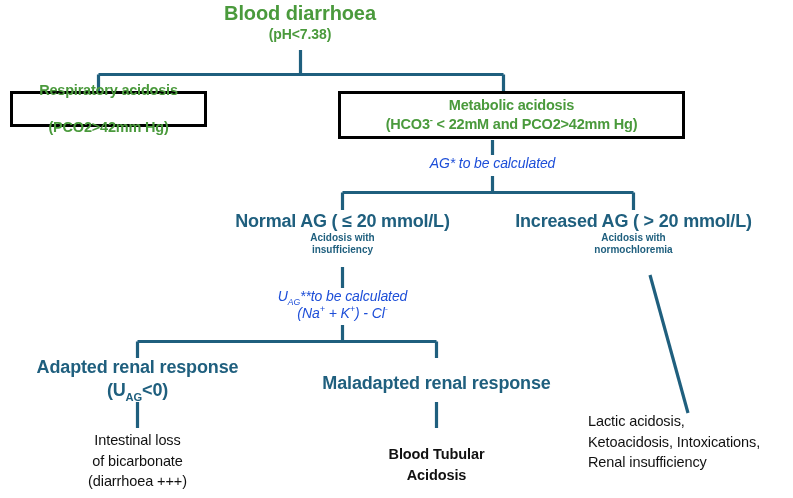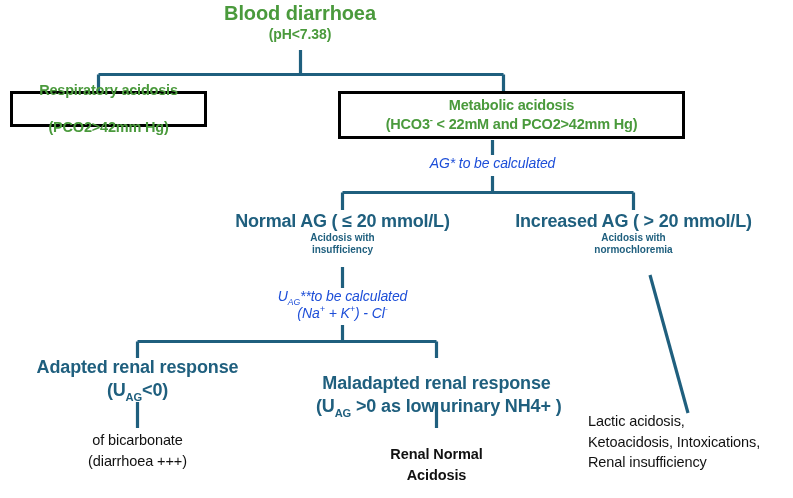--- a/index.html
+++ b/index.html
@@ -169,30 +169,30 @@
     <div class="l2"><span>(Na</span><sup>+</sup><span> + K</span><sup>+</sup><span>) - Cl</span><sup>-</sup></div>
   </div>
 
   <div class="node teal-ital" style="left:27px; top:356px; width:221px;">
     <div>Adapted renal response</div>
     <div><span>(U</span><sub>AG</sub><span>&lt;0)</span></div>
   </div>
 
   <div class="node teal-ital" style="left:316px; top:372px; width:241px;">
     <div>Maladapted renal response</div>
-    <div><span>(U</span><sub>AG</sub><span> &gt;0 as low urinary NH4+ )</span></div>
   </div>
 
   <div class="node leaf" style="left:47px; top:430px; width:181px;">
+    <div>Intestinal loss</div>
     <div>of bicarbonate</div>
     <div>(diarrhoea +++)</div>
   </div>
 
   <div class="node leaf bold" style="left:346px; top:444px; width:181px;">
-    <div>Renal Normal</div>
+    <div>Blood Tubular</div>
     <div>Acidosis</div>
   </div>
 
   <div class="node leaf left" style="left:588px; top:411px; width:205px;">
     <div>Lactic acidosis,</div>
     <div>Ketoacidosis, Intoxications,</div>
     <div>Renal insufficiency</div>
   </div>
 
 </div>

